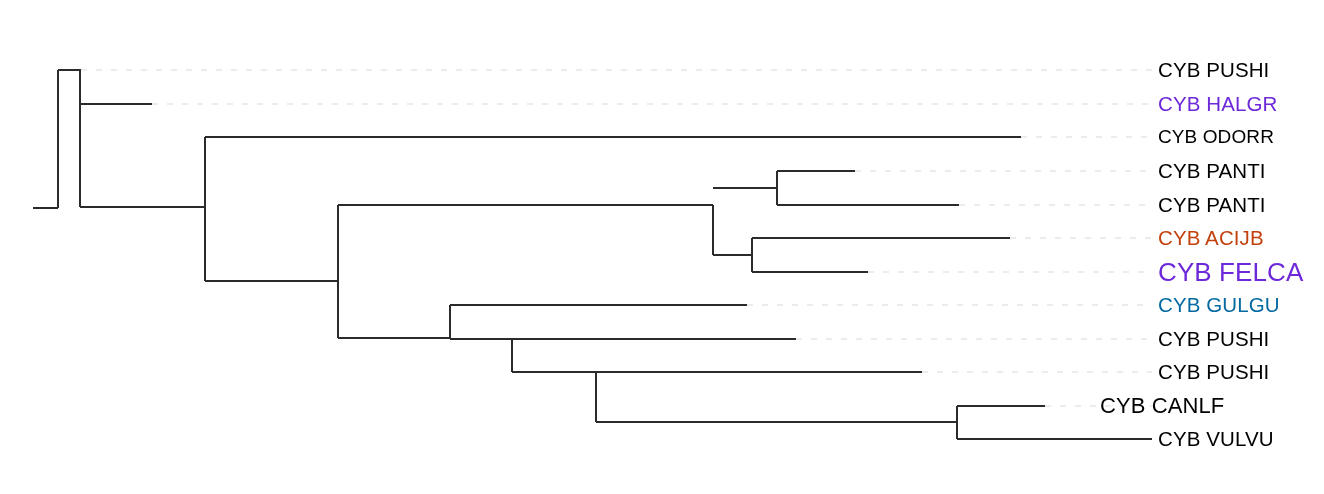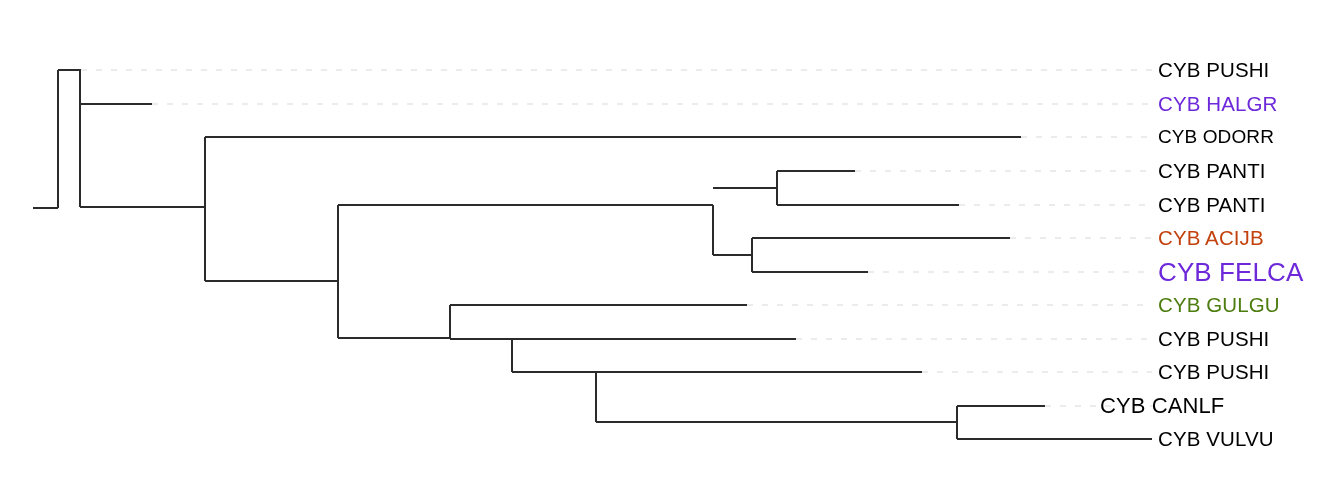--- a/index.html
+++ b/index.html
@@ -107,20 +107,20 @@
   </svg>
 
   <div class="tip-labels" id="tip-labels">
       <div class="tip-label" style="left: 1158px; top: 70px; font-size: 20.5px; color: rgb(0, 0, 0);">CYB PUSHI</div>
       <div class="tip-label" style="left: 1158px; top: 104px; font-size: 20.5px; color: #6d28d9; text-align: center;">CYB HALGR</div>
       <div class="tip-label" style="left: 1158px; top: 137px; font-size: 19px; color: rgb(0, 0, 0);">CYB ODORR</div>
       <div class="tip-label" style="left: 1158px; top: 171px; font-size: 20.5px; color: rgb(0, 0, 0);">CYB PANTI</div>
       <div class="tip-label" style="left: 1158px; top: 205px; font-size: 20.5px; color: rgb(0, 0, 0);">CYB PANTI</div>
       <div class="tip-label" style="left: 1158px; top: 238px; font-size: 20.5px; color: #c2410c;">CYB ACIJB</div>
       <div class="tip-label" style="left: 1158px; top: 272px; font-size: 26px; color: #6d28d9;">CYB FELCA</div>
-      <div class="tip-label" style="left: 1158px; top: 305px; font-size: 20.5px; color: #4d7c0f;">CYB GULGU</div>
+      <div class="tip-label" style="left: 1158px; top: 305px; font-size: 20.5px; color: #0369a1;">CYB GULGU</div>
       <div class="tip-label" style="left: 1158px; top: 339px; font-size: 20.5px; color: rgb(0, 0, 0);">CYB PUSHI</div>
       <div class="tip-label" style="left: 1158px; top: 372px; font-size: 20.5px; color: rgb(0, 0, 0);">CYB PUSHI</div>
       <div class="tip-label" style="left: 1100px; top: 406px; font-size: 22px; color: rgb(0, 0, 0);">CYB CANLF</div>
       <div class="tip-label" style="left: 1158px; top: 439px; font-size: 20.5px; color: rgb(0, 0, 0);">CYB VULVU</div>
     </div>
 
 </div>
 
 </body></html>

